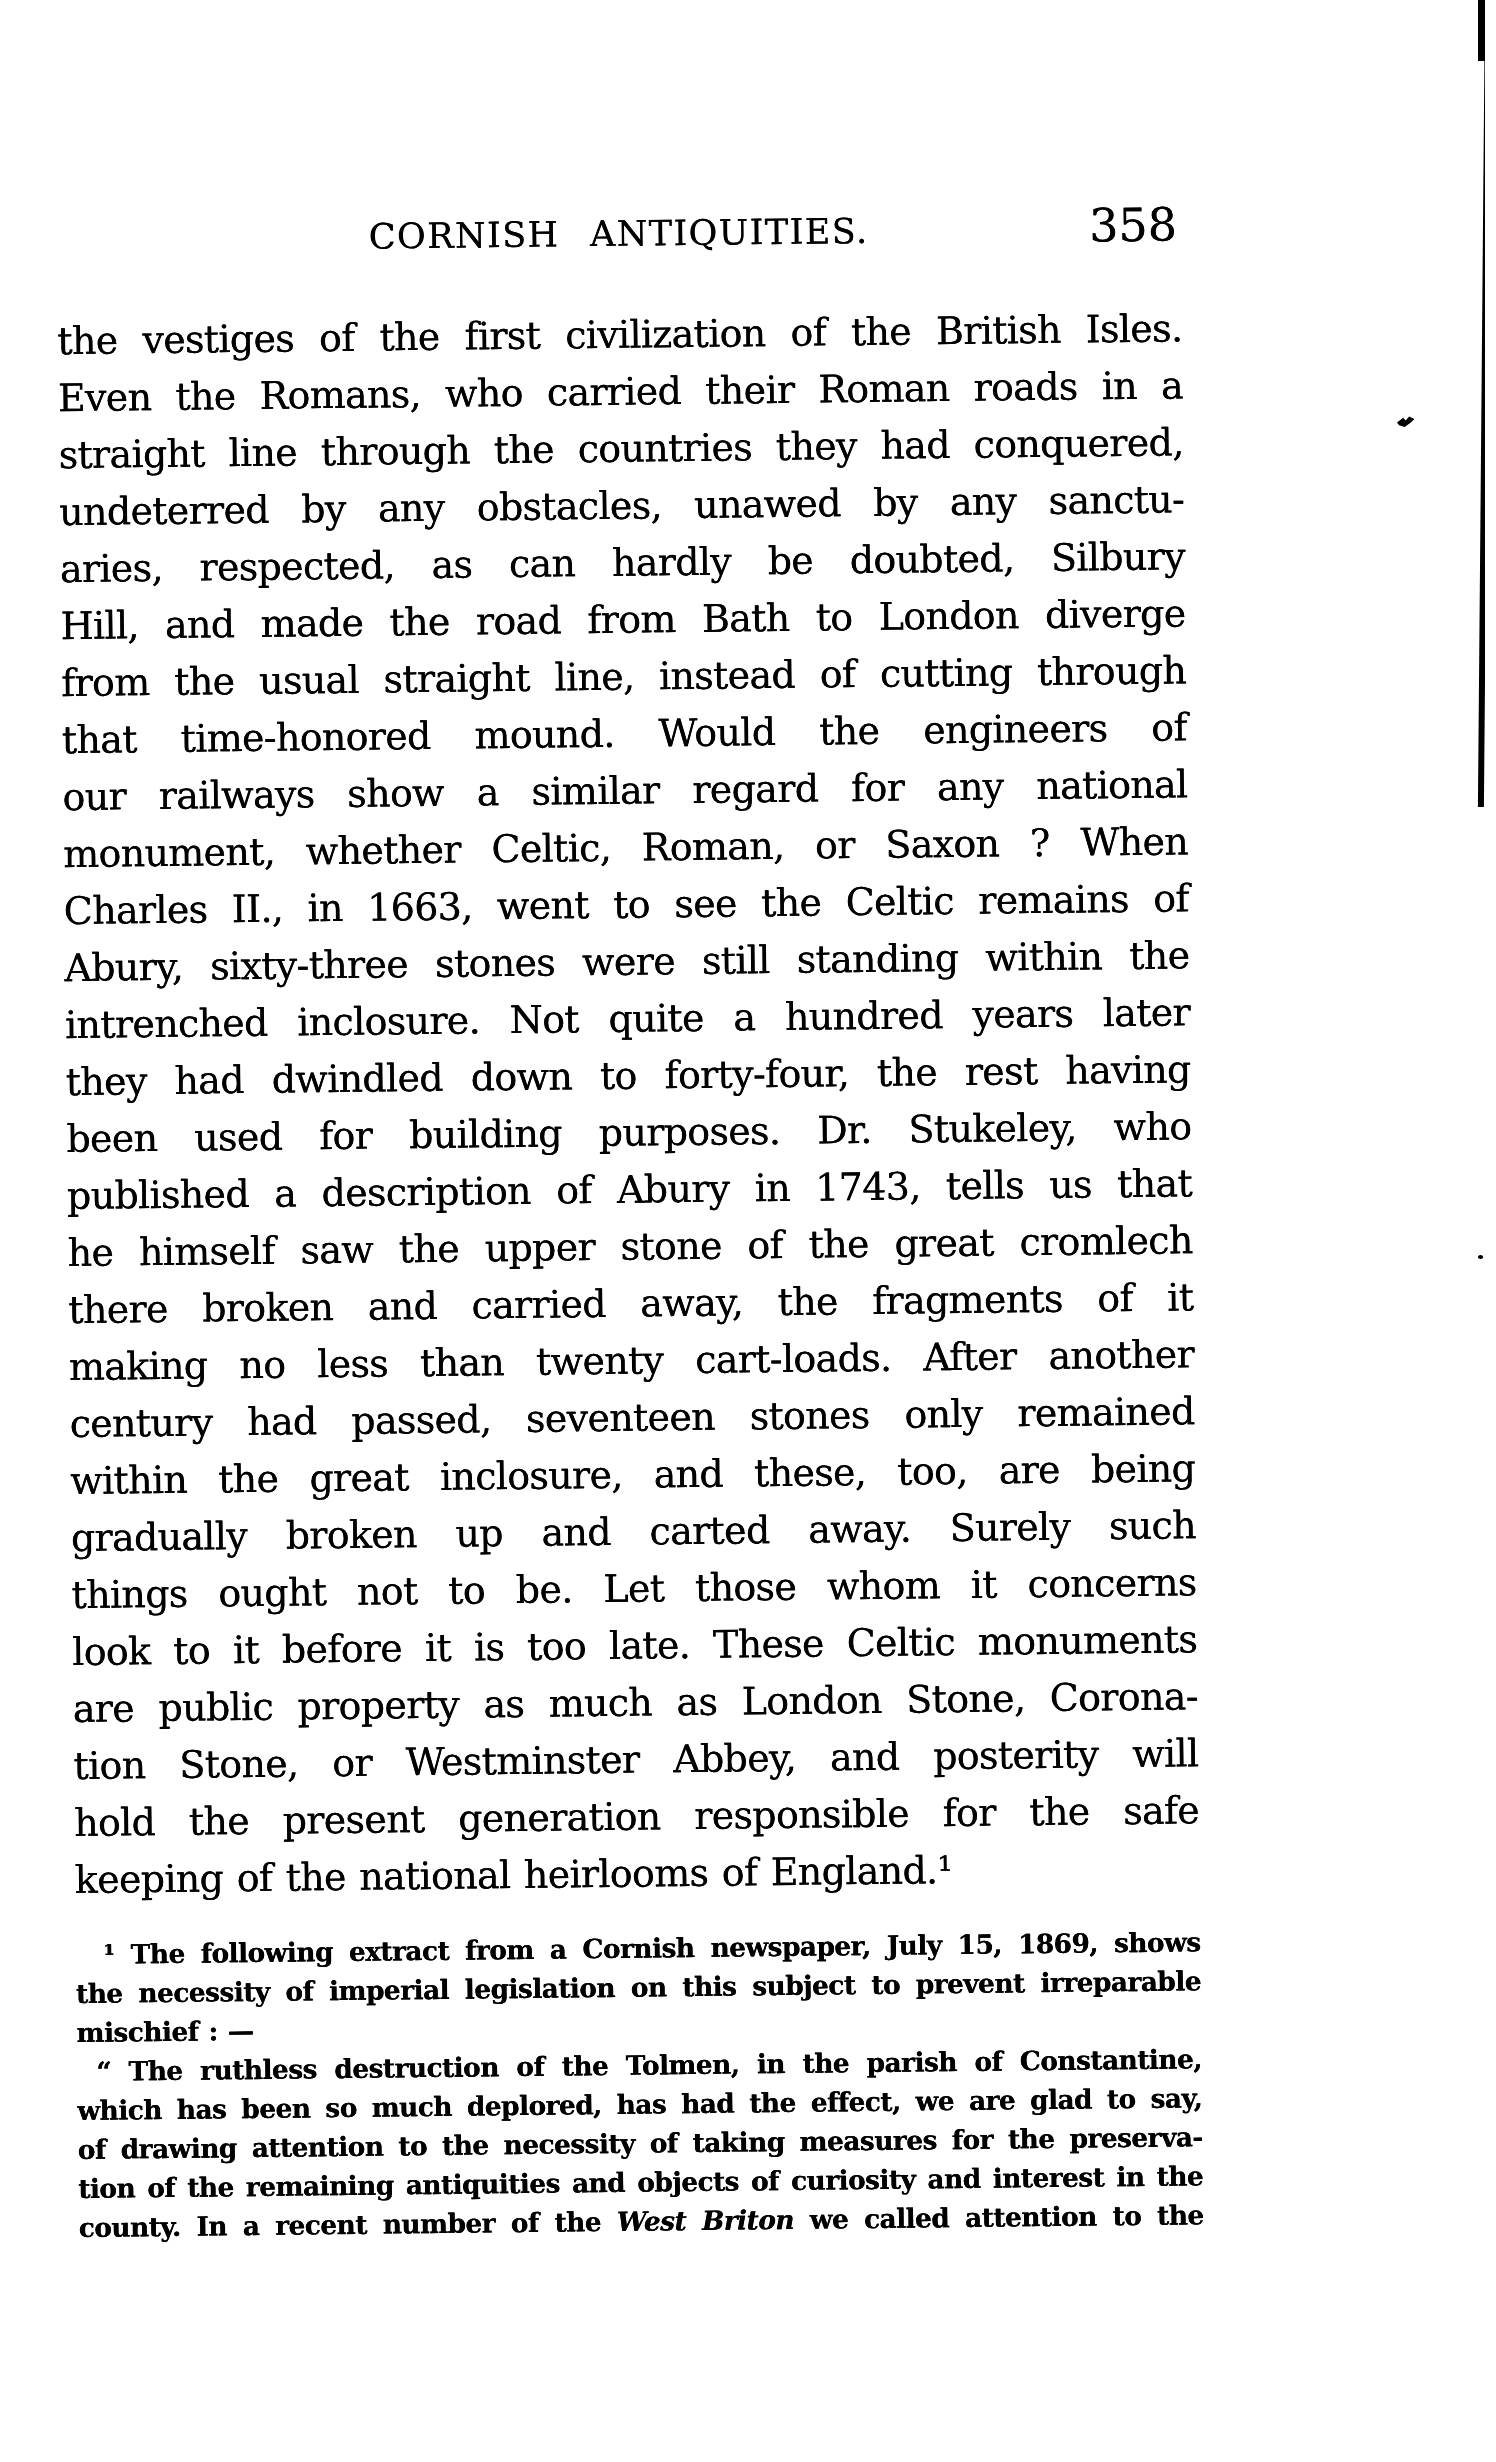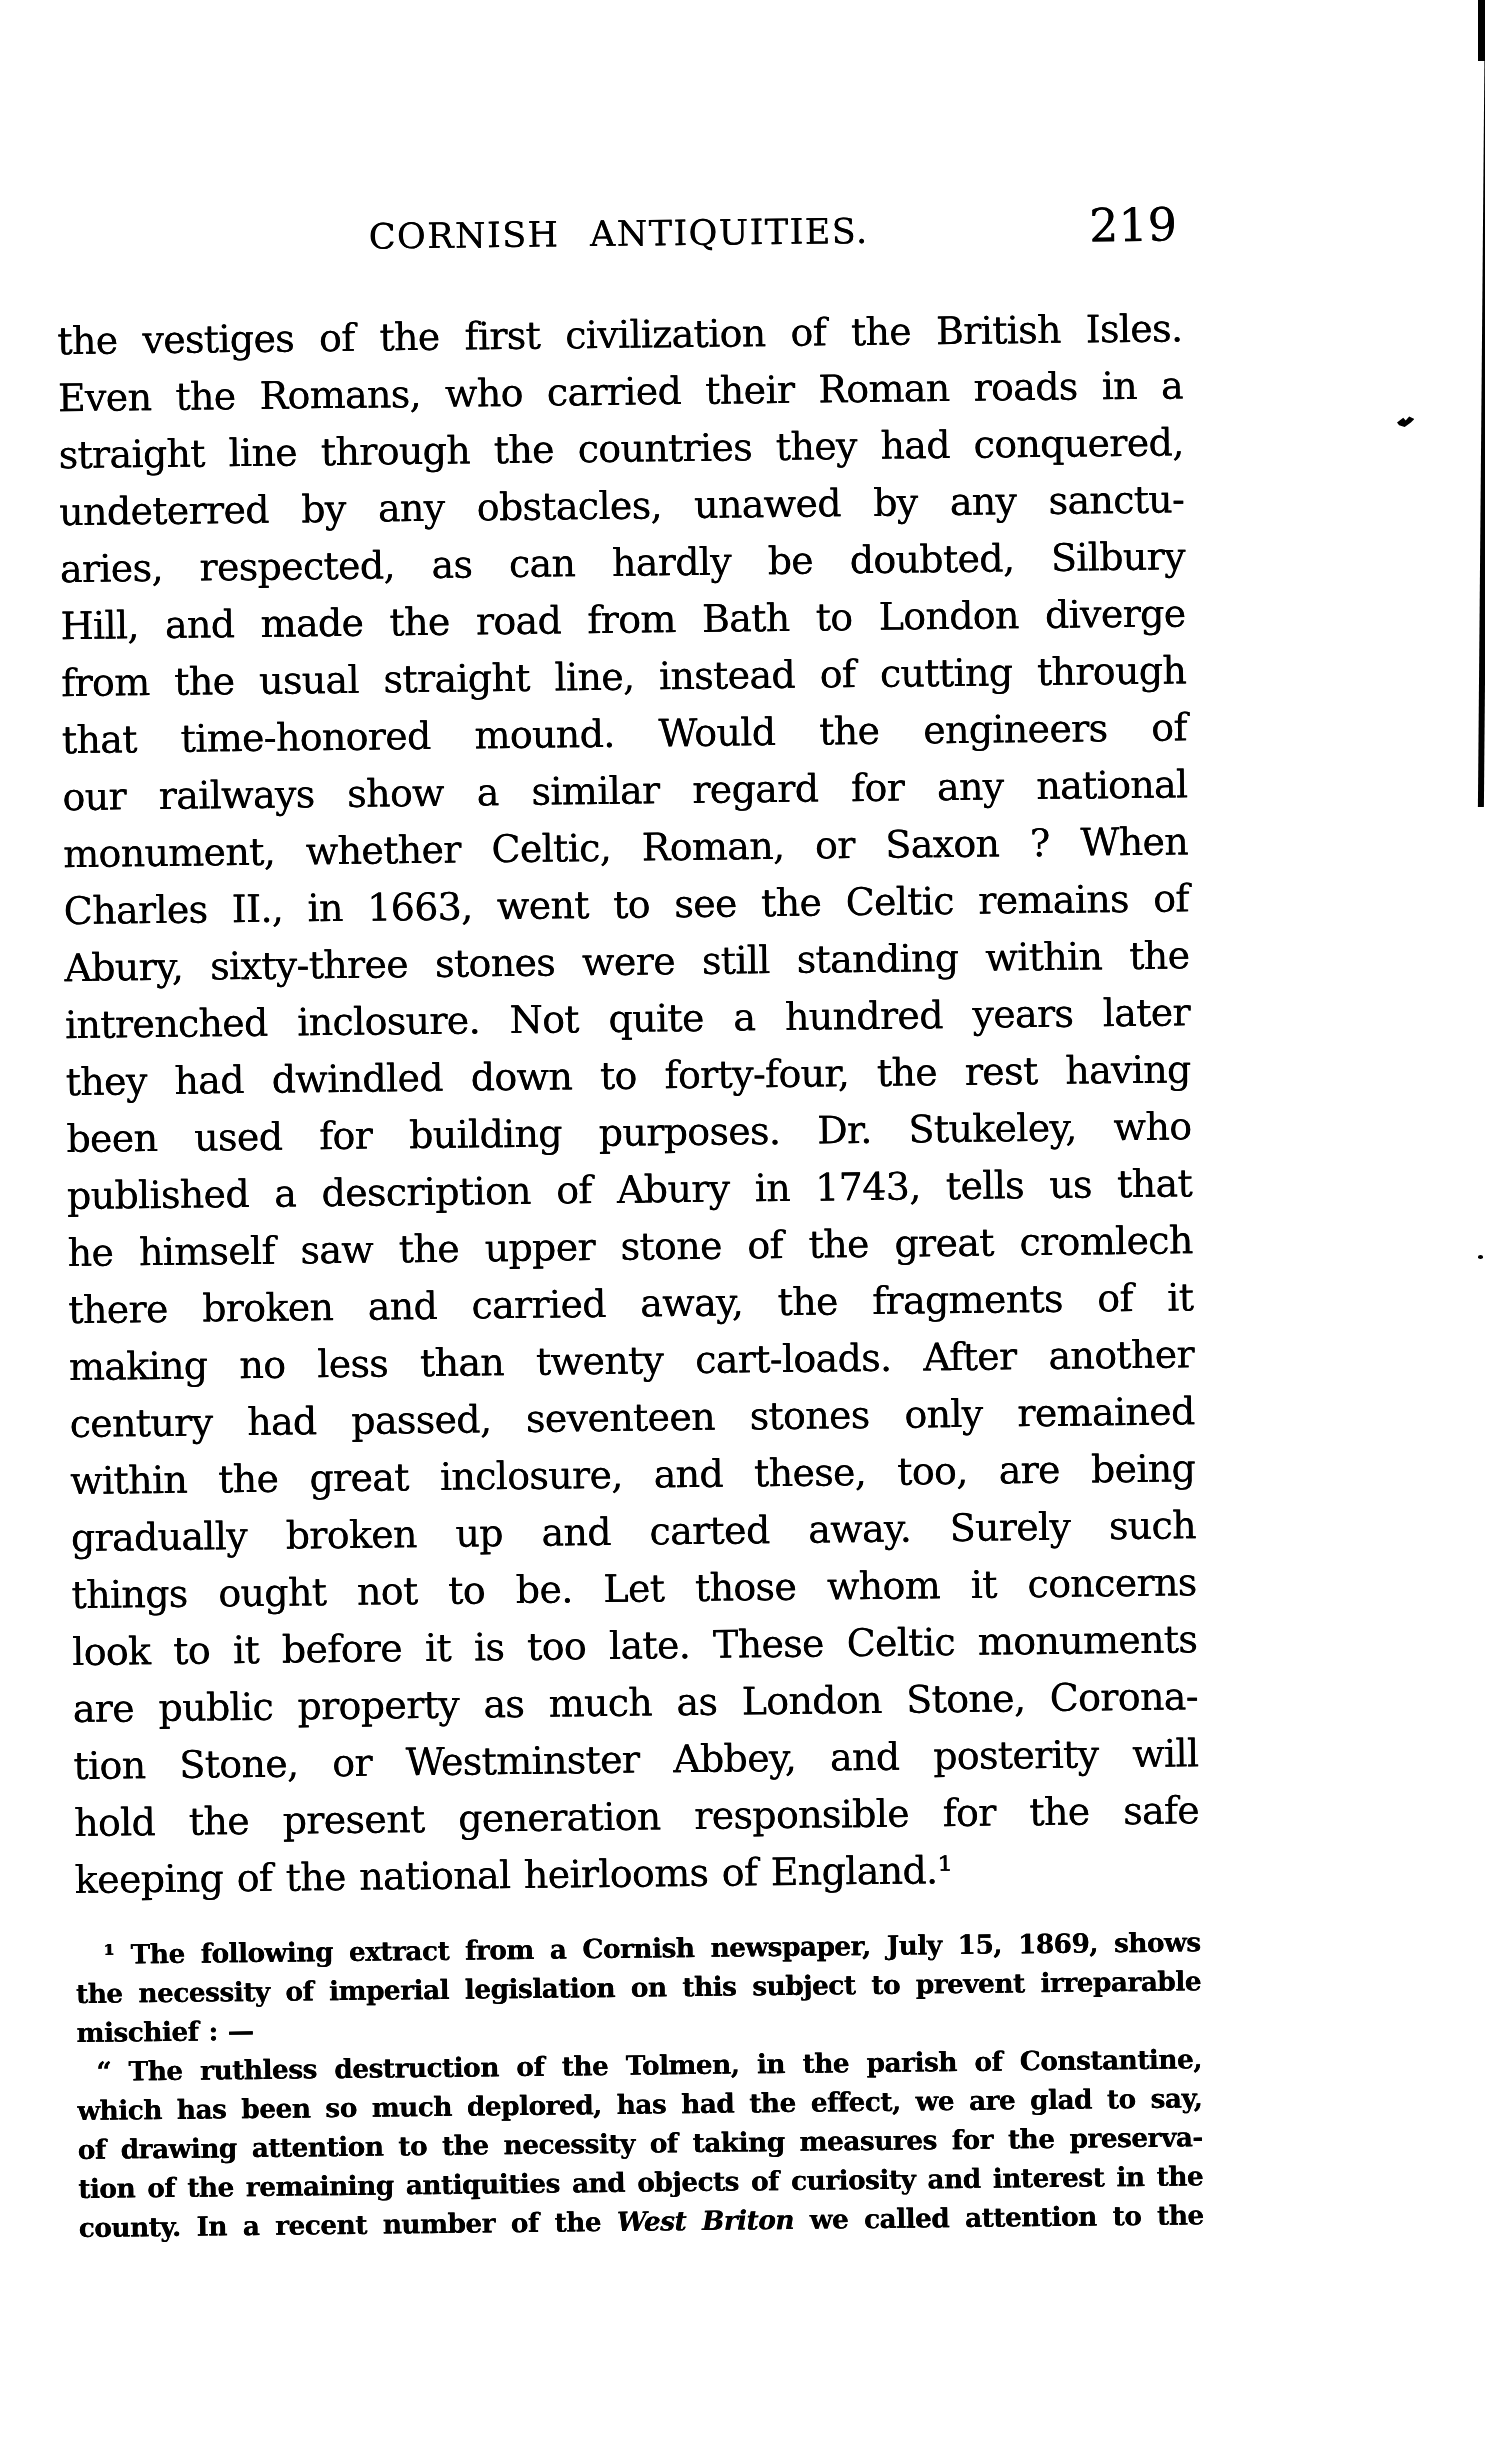--- a/index.html
+++ b/index.html
@@ -98,21 +98,21 @@
   }
 </style>
 </head>
 <body>
 
 <div class="page">
   <div class="sheet">
 
     <div class="header">
       <div class="running-title">CORNISH ANTIQUITIES.</div>
-      <div class="page-number">219</div>
+      <div class="page-number">358</div>
     </div>
 
     <div class="bodytext">
       <div class="bline">the vestiges of the first civilization of the British Isles.</div>
       <div class="bline">Even the Romans, who carried their Roman roads in a</div>
       <div class="bline">straight line through the countries they had conquered,</div>
       <div class="bline">undeterred by any obstacles, unawed by any sanctu-</div>
       <div class="bline">aries, respected, as can hardly be doubted, Silbury</div>
       <div class="bline">Hill, and made the road from Bath to London diverge</div>
       <div class="bline">from the usual straight line, instead of cutting through</div>

